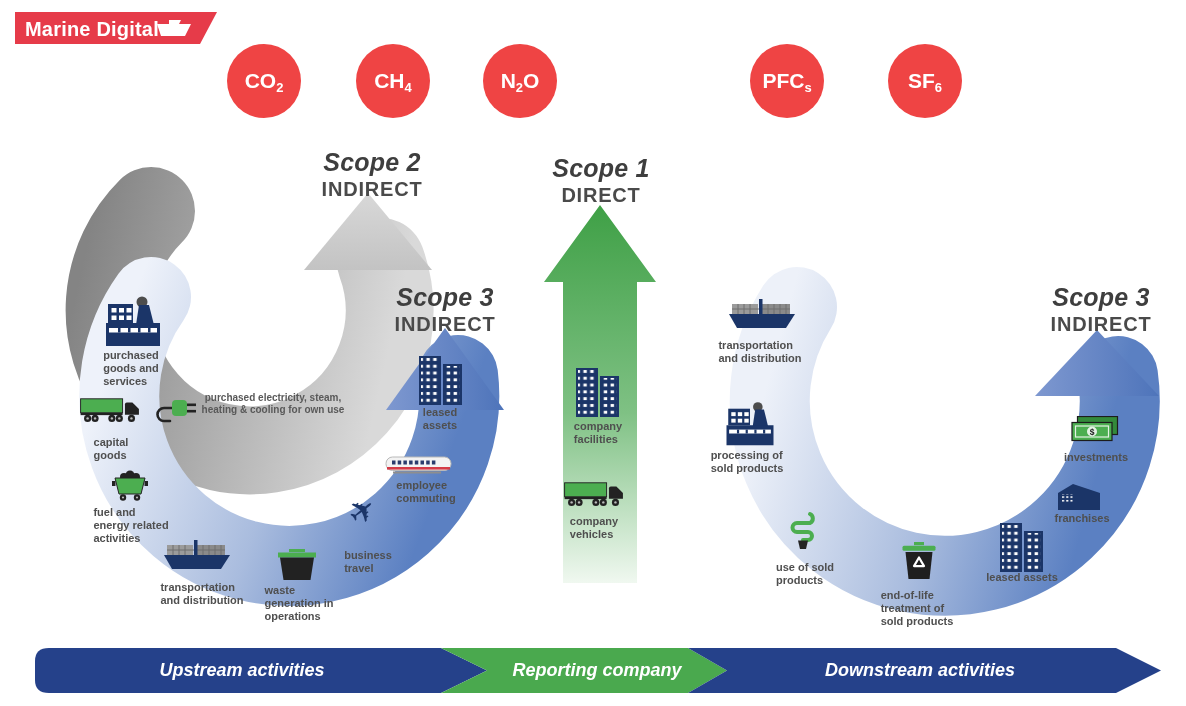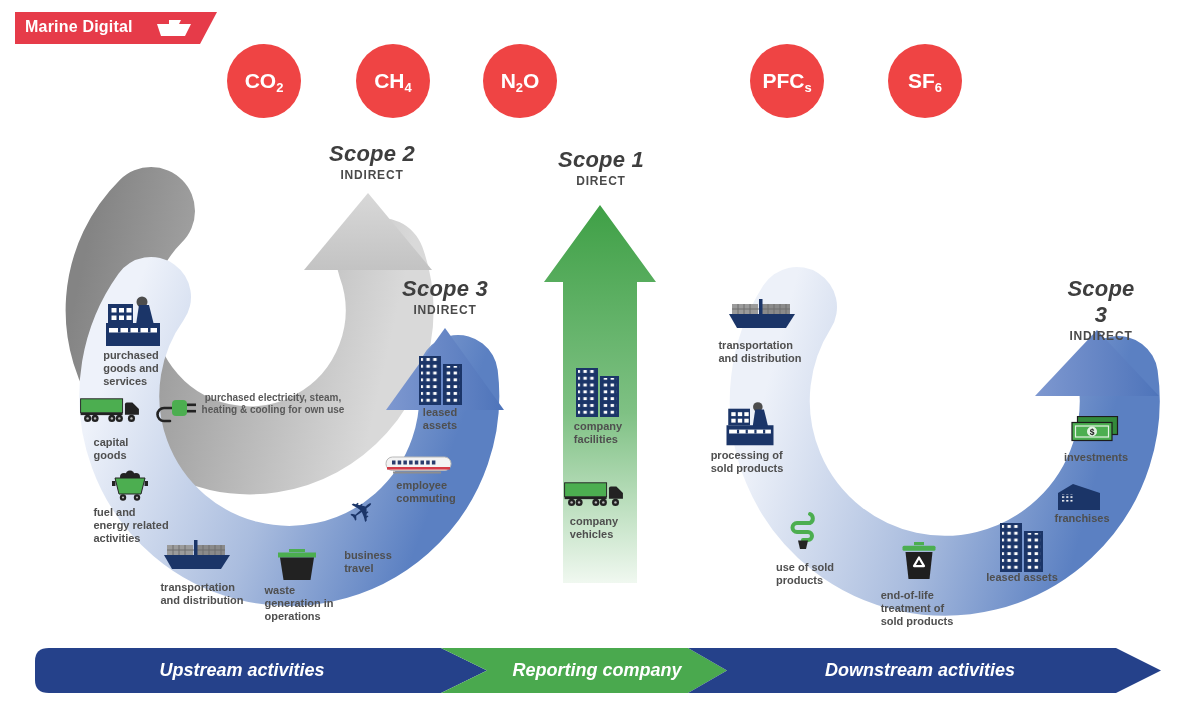--- a/index.html
+++ b/index.html
@@ -5,29 +5,29 @@
   html,body{margin:0;padding:0;background:#fff;}
   .stage{position:relative;width:1186px;height:706px;background:#fff;overflow:hidden;
          font-family:"Liberation Sans",sans-serif;}
   .bg{position:absolute;left:0;top:0;}
   .ic{position:absolute;}
   .item-label{position:absolute;transform:translateX(-50%);text-align:left;
       white-space:pre-line;font-weight:bold;font-size:11px;line-height:1.18;color:#4f4f4f;}
   .smallnote{position:absolute;transform:translateX(-50%);text-align:center;
       white-space:pre-line;font-weight:bold;font-size:10px;line-height:1.2;color:#595959;}
   .scope{position:absolute;transform:translateX(-50%);text-align:center;color:#3e3e3e;}
-  .scope .t{font-size:22px;font-style:italic;font-weight:bold;letter-spacing:.2px;}
-  .scope .s{font-size:12px;font-weight:bold;letter-spacing:.8px;margin-top:1px;color:#4a4a4a;}
+  .scope .t{font-size:25px;font-style:italic;font-weight:bold;letter-spacing:.2px;margin-top:7px;}
+  .scope .s{font-size:20px;font-weight:bold;letter-spacing:.8px;margin-top:1px;color:#4a4a4a;}
   .gas{position:absolute;top:44px;width:74px;height:74px;border-radius:50%;background:#ef4444;
       display:flex;align-items:center;justify-content:center;color:#fff;font-weight:bold;font-size:21px;}
   .gas .sub{font-size:13px;vertical-align:-4px;line-height:1;}
   .footer-label{position:absolute;transform:translateX(-50%);color:#fff;font-weight:bold;
       font-style:italic;font-size:18px;white-space:nowrap;}
   .logo{position:absolute;left:15px;top:12px;width:204px;height:32px;}
-  .logo-text{position:absolute;left:10px;top:6px;color:#fff;font-weight:bold;font-size:16px;letter-spacing:.2px;}
+  .logo-text{position:absolute;left:10px;top:6px;color:#fff;font-weight:bold;font-size:20px;letter-spacing:.2px;}
   .plane{position:absolute;left:349px;top:495px;font-family:"DejaVu Sans",sans-serif;
       font-size:32px;color:#1b3568;transform:rotate(-38deg);line-height:1;}
 </style>
 </head>
 <body>
 
 <div class="stage">
 
   <svg class="bg" width="1186" height="706" viewBox="0 0 1186 706">
     <defs>

